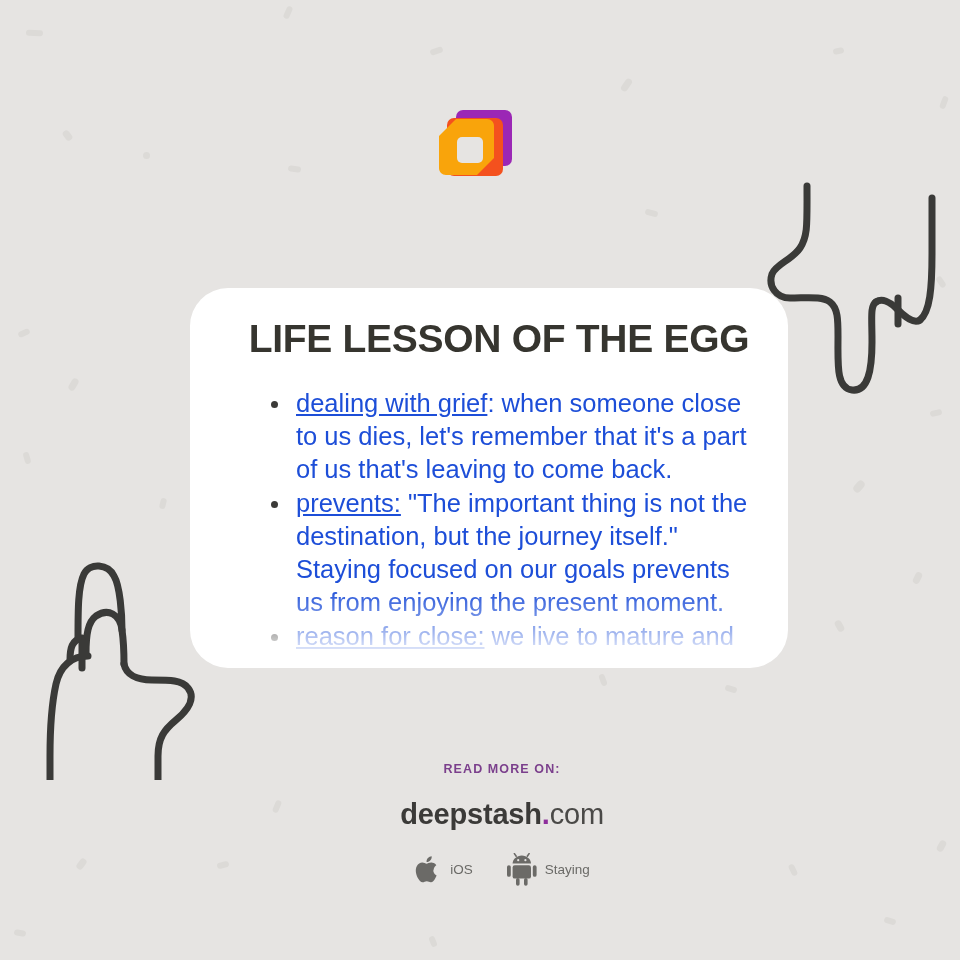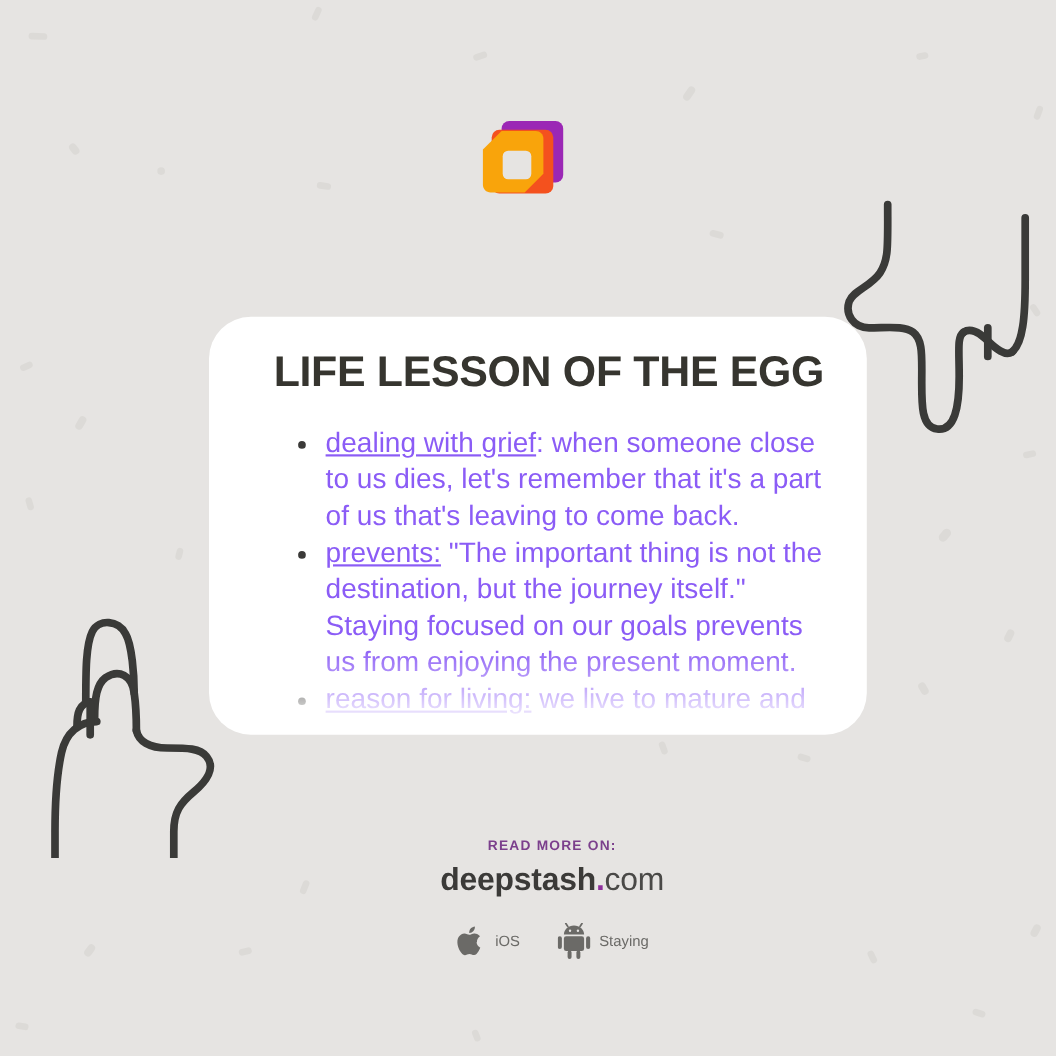--- a/index.html
+++ b/index.html
@@ -95,21 +95,21 @@
   }
   #idea-list {
     margin: 26px 0 0 0;
     padding: 0 0 0 52px;
     list-style: none;
   }
   .idea-item {
     position: relative;
     font-size: 25.5px;
     line-height: 33px;
-    color: #8b5cf6;
+    color: #1d4ed8;
     margin-bottom: 1px;
   }
   .idea-item::before {
     content: "";
     position: absolute;
     left: -25px;
     top: 14px;
     width: 7px;
     height: 7px;
     background: #3b3a38;
@@ -131,21 +131,21 @@
     padding-left: 44px;
   }
   #read-more-label {
     font-size: 12.5px;
     font-weight: bold;
     letter-spacing: 1.1px;
     color: #7b3f8c;
     text-transform: uppercase;
   }
   #brand-wordmark {
-    margin-top: 8px;
+    margin-top: 22px;
     font-size: 29px;
     color: #3b3a38;
     letter-spacing: -0.2px;
   }
   #brand-name { font-weight: bold; }
   #brand-dot { color: #8e2f9c; font-weight: bold; }
   #brand-tld { font-weight: normal; color: #4a4947; }
 
   #store-row {
     margin-top: 22px;
@@ -233,21 +233,21 @@
   <div id="card-inner">
     <h1 id="card-title">LIFE LESSON OF THE EGG</h1>
     <ul id="idea-list">
       <li class="idea-item">
         <span class="idea-topic">dealing with grief</span><span>: when someone close to us dies, let's remember that it's a part of us that's leaving to come back.</span>
       </li>
       <li class="idea-item">
         <span class="idea-topic">prevents:</span><span> "The important thing is not the destination, but the journey itself." Staying focused on our goals prevents us from enjoying the present moment.</span>
       </li>
       <li class="idea-item">
-        <span class="idea-topic">reason for living:</span><span> we live to mature and grow</span>
+        <span class="idea-topic">reason for close:</span><span> we live to mature and grow</span>
       </li>
     </ul>
   </div>
 </div>
 
 <div id="footer">
   <div id="read-more-label">READ MORE ON:</div>
 
   <div id="brand-wordmark">
     <span id="brand-name">deepstash</span><span id="brand-dot">.</span><span id="brand-tld">com</span>

